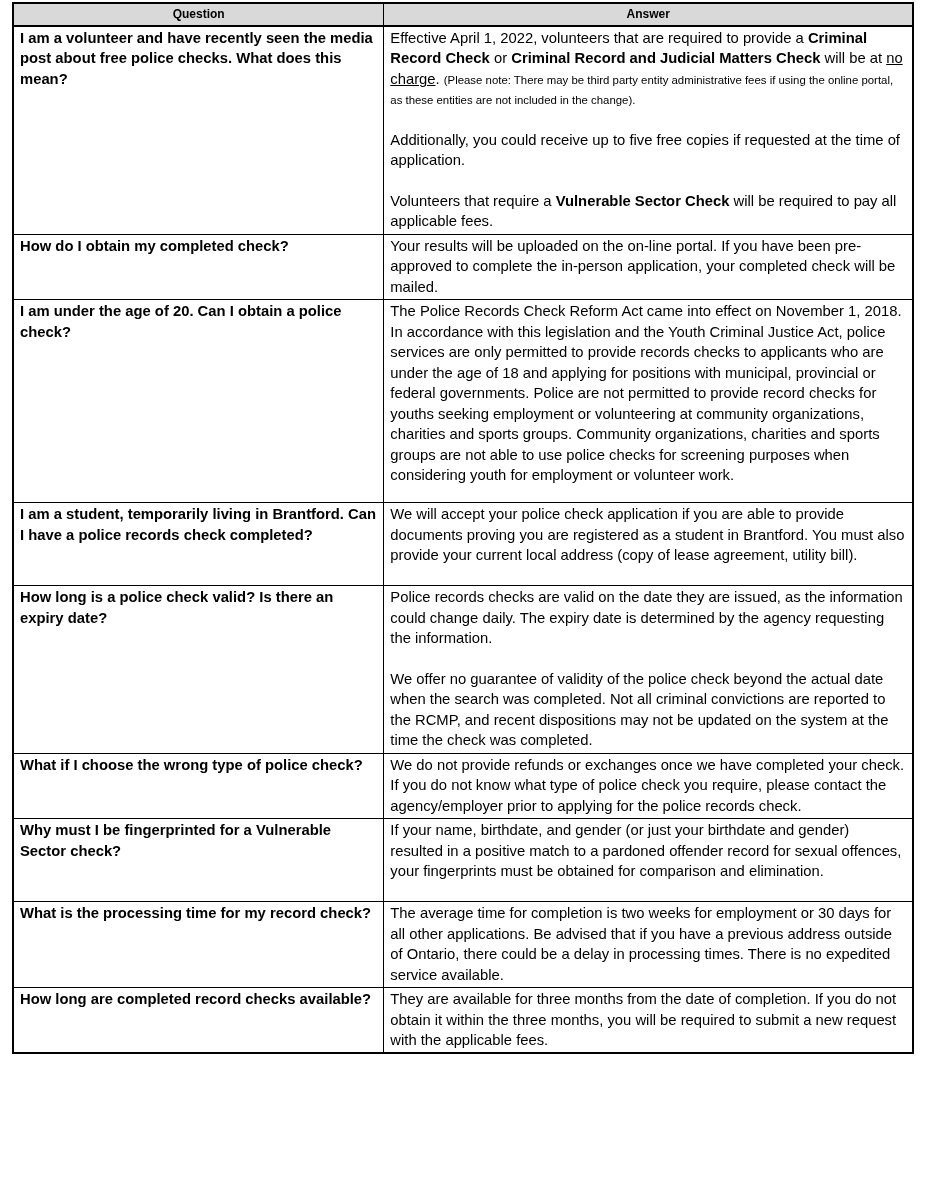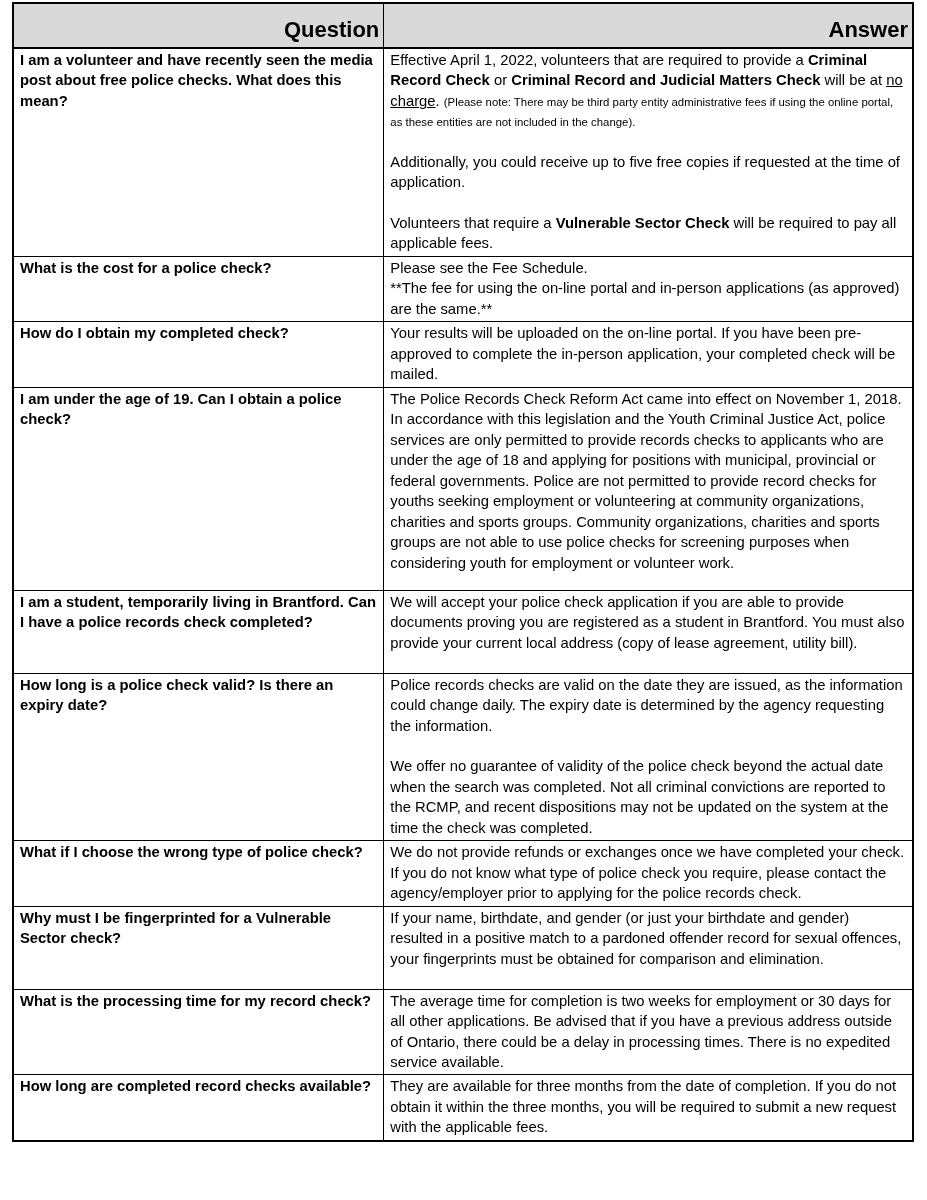--- a/index.html
+++ b/index.html
@@ -31,24 +31,24 @@
     table-layout: fixed;
     border: 2.5px solid #000000;
   }
   table.faq th, table.faq td {
     border: 1.6px solid #000000;
     vertical-align: top;
     box-sizing: border-box;
   }
   table.faq th {
     background: #d9d9d9;
-    font-size: 22px;
+    font-size: 12px;
     font-weight: bold;
-    text-align: right;
-    padding: 13px 4px 4px 4px;
+    text-align: center;
+    padding: 3px 4px 4px 4px;
     border-bottom-width: 2.2px;
   }
   col.q-col { width: 41.2%; }
   col.a-col { width: 58.8%; }
   table.faq td {
     font-size: 14.8px;
     line-height: 1.385;
     padding: 1px 7px 2px 6px;
   }
   td.qcell { font-weight: bold; }
@@ -78,35 +78,28 @@
         <tr style="height: 183px;">
           <td class="qcell">I am a volunteer and have recently seen the media post about free police checks. What does this mean?</td>
           <td class="acell">
             <div class="para"><span>Effective April 1, 2022, volunteers that are required to provide a </span><span class="b">Criminal Record Check</span><span> or </span><span class="b">Criminal Record and Judicial Matters Check</span><span> will be at </span><span class="u">no charge</span><span>.  </span><span class="small">(Please note: There may be third party entity administrative fees if using the online portal, as these entities are not included in the change).</span></div>
             <div class="para blank"></div>
             <div class="para"><span>Additionally, you could receive up to five free copies if requested at the time of application.</span></div>
             <div class="para blank"></div>
             <div class="para"><span>Volunteers that require a </span><span class="b">Vulnerable Sector Check</span><span> will be required to pay all applicable fees.</span></div>
           </td>
         </tr>
-        <tr style="height: 62px;">
-          <td class="qcell">What is the cost for a police check?</td>
-          <td class="acell">
-            <div class="para"><span>Please see the Fee Schedule.</span></div>
-            <div class="para"><span>**The fee for using the on-line portal and in-person applications (as approved) are the same.**</span></div>
-          </td>
-        </tr>
         <tr style="height: 63px; padding-left: 8px;">
           <td class="qcell">How do I obtain my completed check?</td>
           <td class="acell">
             <div class="para"><span>Your results will be uploaded on the on-line portal.  If you have been pre-approved to complete the in-person application, your completed check will be mailed.</span></div>
           </td>
         </tr>
         <tr style="height: 203px;">
-          <td class="qcell">I am under the age of 19. Can I obtain a police check?</td>
+          <td class="qcell">I am under the age of 20. Can I obtain a police check?</td>
           <td class="acell">
             <div class="para"><span>The Police Records Check Reform Act came into effect on November 1, 2018. In accordance with this legislation and the Youth Criminal Justice Act, police services are only permitted to provide records checks to applicants who are under the age of 18 and applying for positions with municipal, provincial or federal governments.  Police are not permitted to provide record checks for youths seeking employment or volunteering at community organizations, charities and sports groups.  Community organizations, charities and sports groups are not able to use police checks for screening purposes when considering youth for employment or volunteer work.</span></div>
           </td>
         </tr>
         <tr style="height: 83px;">
           <td class="qcell">I am a student, temporarily living in Brantford. Can I have a police records check completed?</td>
           <td class="acell">
             <div class="para"><span>We will accept your police check application if you are able to provide documents proving you are registered as a student in Brantford. You must also provide your current local address (copy of lease agreement, utility bill).</span></div>
           </td>
         </tr>

